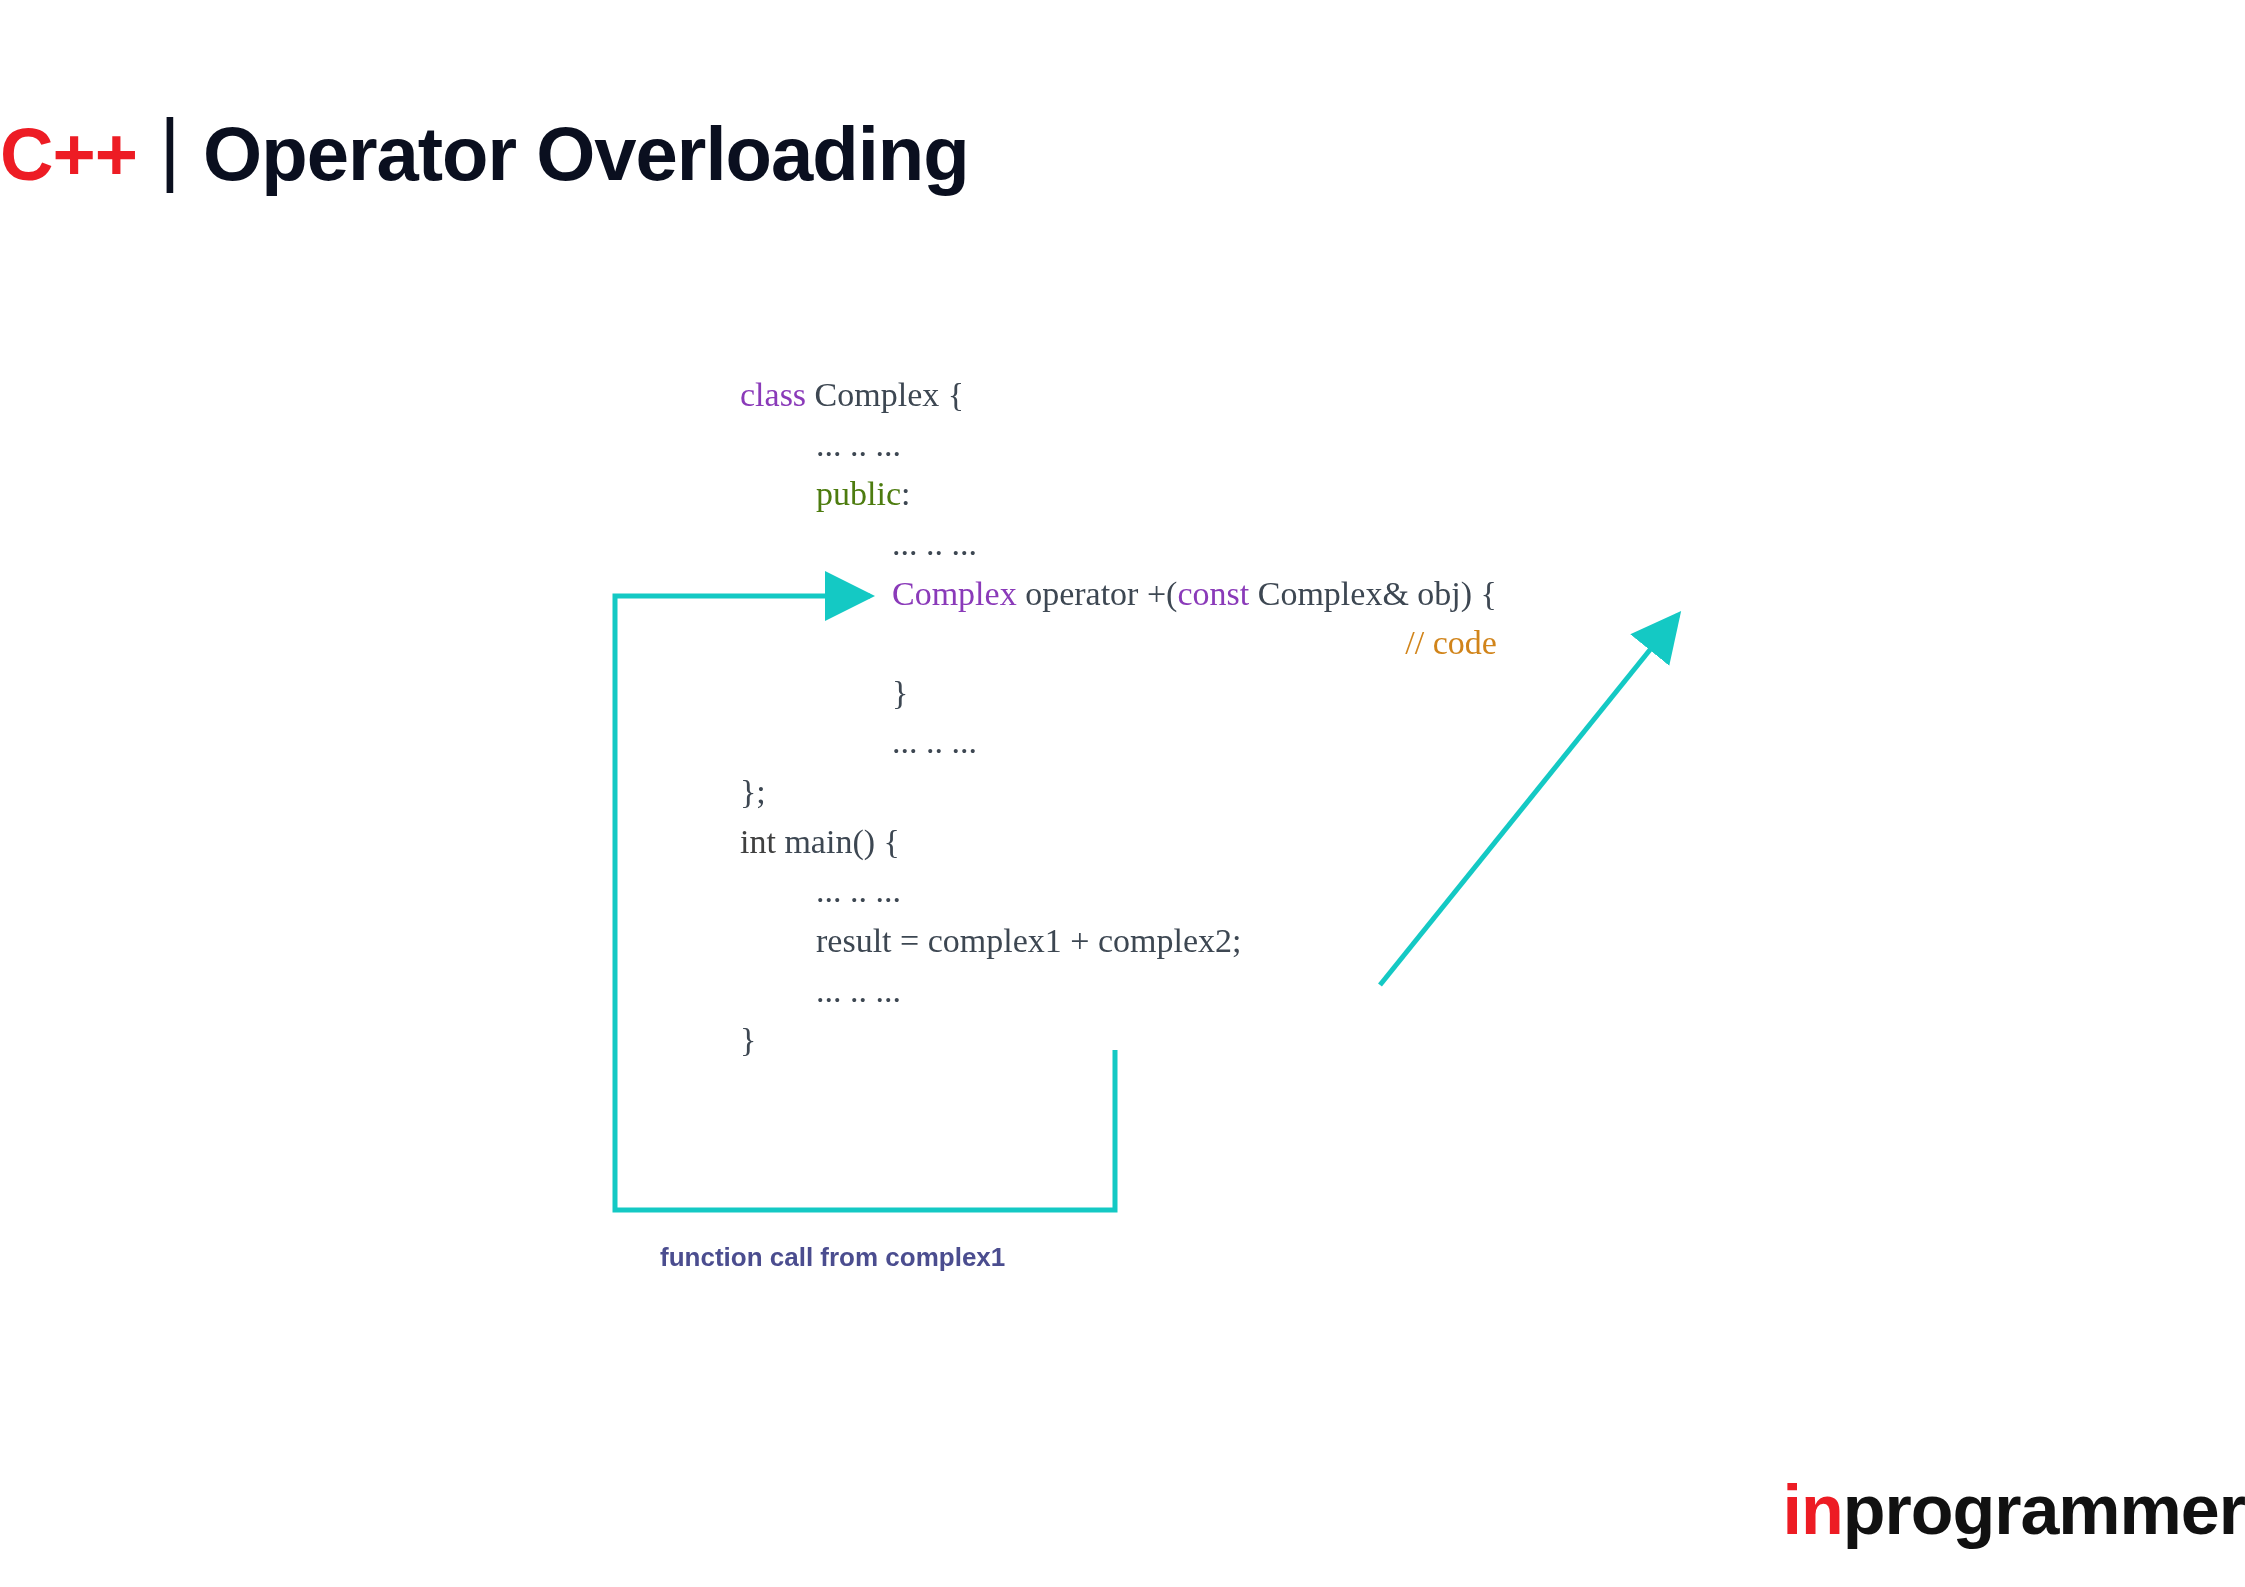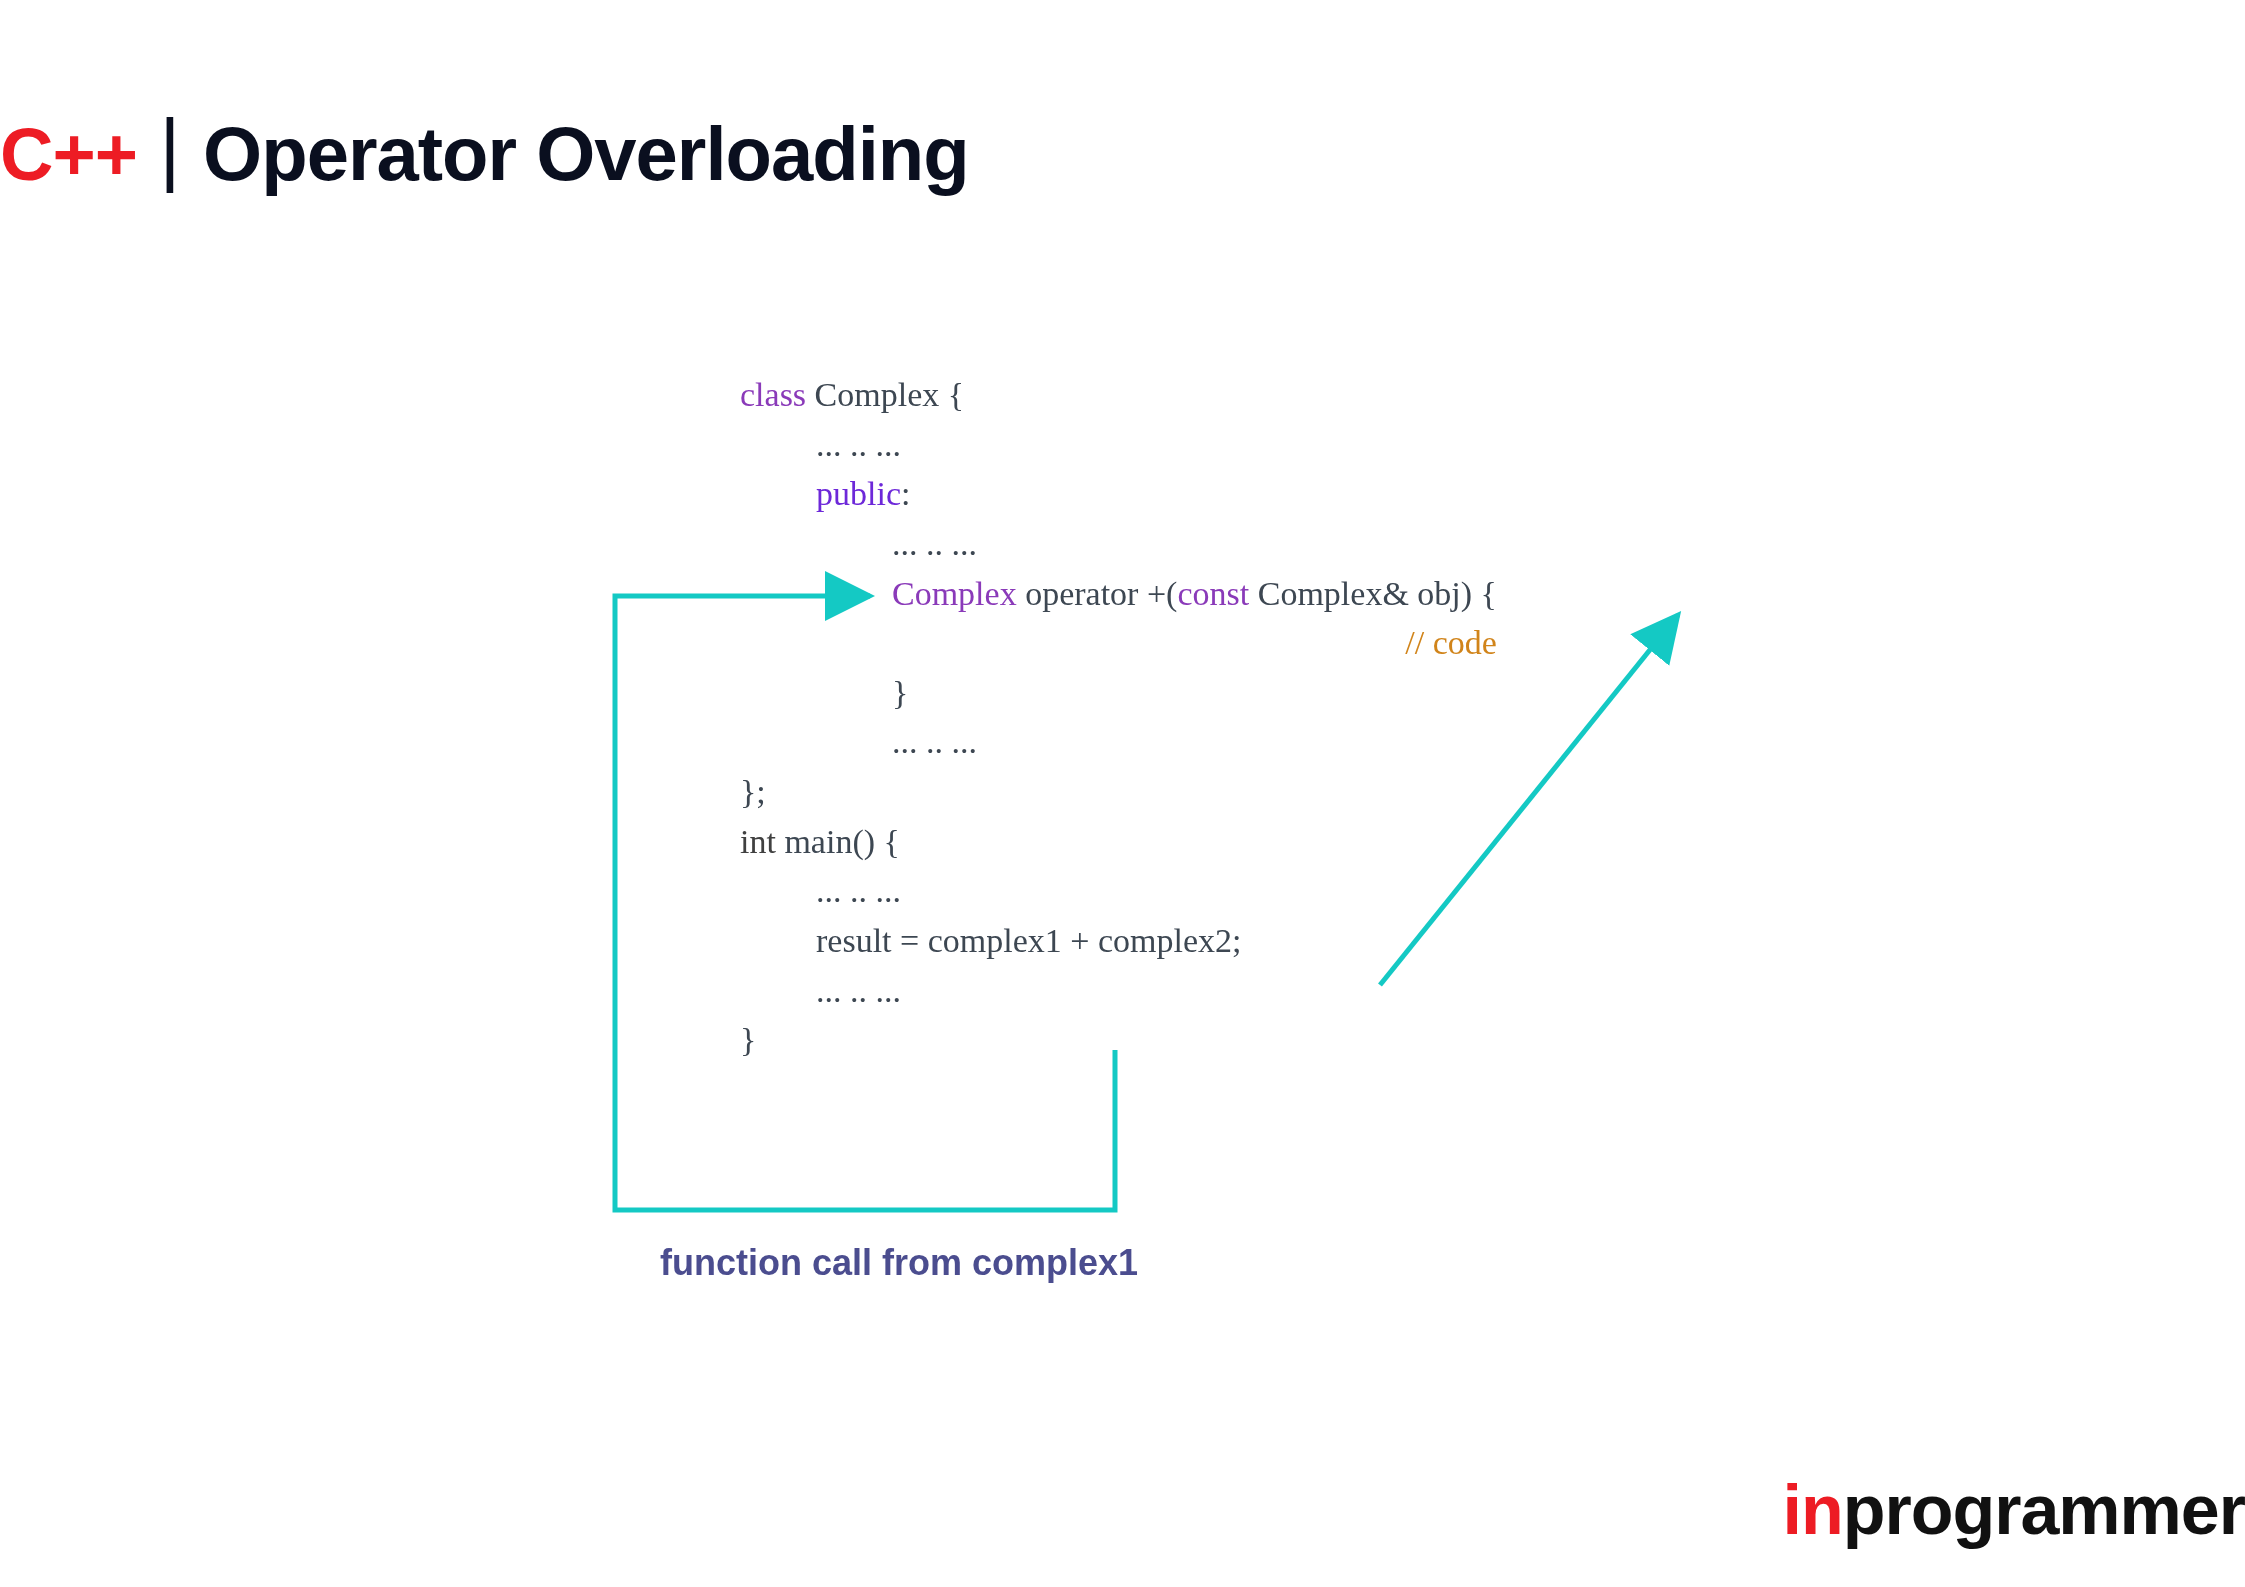--- a/index.html
+++ b/index.html
@@ -41,33 +41,33 @@
   .code-block {
     position: absolute;
     top: 370px;
     left: 740px;
     font-family: Liberation Serif, serif;
     font-size: 34px;
     line-height: 1.46;
     color: #3d4752;
   }
   .kw-class   { color: #8a3ab9; }
-  .kw-public  { color: #6d28d9; }
+  .kw-public  { color: #4d7c0f; }
   .kw-type    { color: #8a3ab9; }
   .kw-const   { color: #8a3ab9; }
   .kw-int     { color: #404040; }
   .kw-comment { color: #d1841a; }
   .ind1 { padding-left: 76px; }
   .ind2 { padding-left: 152px; }
   .ind3 { padding-left: 228px; text-align: right; }
   .caption {
     position: absolute;
     top: 1242px;
     left: 660px;
-    font-size: 36px;
+    font-size: 26px;
     font-weight: 600;
     color: #4b4d8f;
   }
   .brand {
     position: absolute;
     top: 1470px;
     left: 0;
     width: 100%;
     text-align: right;
     font-size: 70px;

